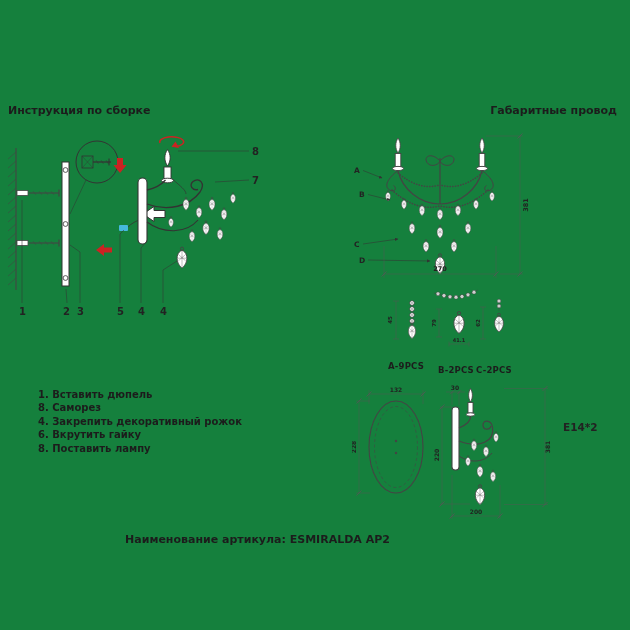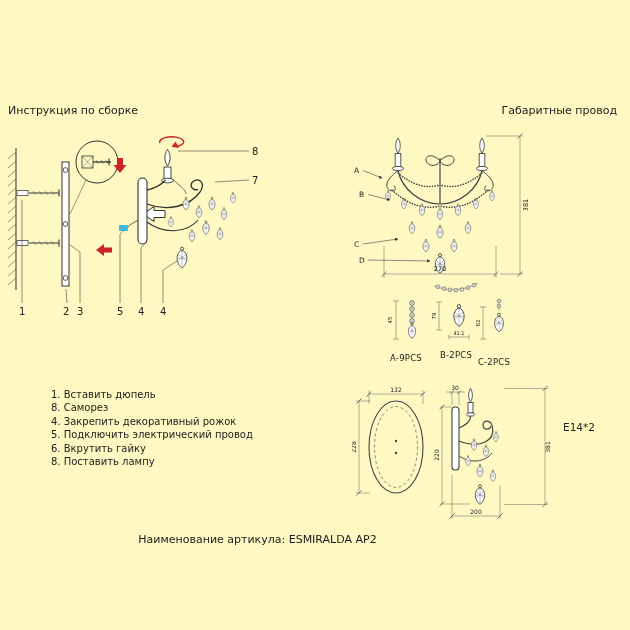--- a/index.html
+++ b/index.html
@@ -1,25 +1,25 @@
 <!DOCTYPE html>
 <html><head>
 <meta charset="utf-8">
 <style>
   html,body{margin:0;padding:0;}
   body{background:#ffffff;font-family:"DejaVu Sans","Liberation Sans",sans-serif;}
-  .page{position:relative;width:630px;height:630px;background:#fef9c3;overflow:hidden;}
+  .page{position:relative;width:630px;height:630px;background:#15803d;overflow:hidden;font-weight:bold;}
   .abs{position:absolute;}
   .title{position:absolute;top:104px;font-size:11px;color:#1c1c1c;white-space:nowrap;}
   .title-left{left:8px;}
   .title-right{right:13px;}
-  .steps{position:absolute;left:38px;top:388px;font-size:10px;color:#1c1c1c;line-height:13.4px;margin-left:13px;}
+  .steps{position:absolute;left:38px;top:388px;font-size:10px;color:#1c1c1c;line-height:13.4px;}
   .step{white-space:nowrap;}
   .part{position:absolute;text-align:center;}
-  .part-label{font-size:8.5px;color:#1c1c1c;margin-top:6px;letter-spacing:0.2px;}
+  .part-label{font-size:8.5px;color:#1c1c1c;margin-top:14px;letter-spacing:0.2px;}
   .footer{position:absolute;top:533px;left:0;width:515px;text-align:center;font-size:11px;color:#1c1c1c;}
   svg text{font-family:"DejaVu Sans","Liberation Sans",sans-serif;fill:#222;}
 </style>
 </head>
 <body>
 
 <div class="page">
 
   <svg width="0" height="0" style="position:absolute" aria-hidden="true">
     <defs>
@@ -204,21 +204,21 @@
       <line x1="28" y1="3" x2="28" y2="26" stroke="#444" stroke-width="0.4"></line>
       <use href="#xbead" transform="translate(28,6)"></use>
       <use href="#xbead" transform="translate(28,12)"></use>
       <use href="#xbead" transform="translate(28,18)"></use>
       <use href="#xbead" transform="translate(28,24)"></use>
       <use href="#xdrop" transform="translate(28,34) scale(0.75)"></use>
     </svg>
     <div class="part-label">A-9PCS</div>
   </div>
 
-  <div class="part" style="left:429px;top:276px;width:54px">
+  <div class="part" style="left:429px;top:283px;width:54px">
     <svg width="54" height="64" viewBox="0 0 54 64">
       <path d="M5,10 Q27,19 49,7" stroke="#444" stroke-width="0.5" fill="none"></path>
       <use href="#xbead" transform="translate(9,10.8) scale(0.8)"></use>
       <use href="#xbead" transform="translate(15,12.6) scale(0.8)"></use>
       <use href="#xbead" transform="translate(21,13.8) scale(0.8)"></use>
       <use href="#xbead" transform="translate(27,14.2) scale(0.8)"></use>
       <use href="#xbead" transform="translate(33,13.5) scale(0.8)"></use>
       <use href="#xbead" transform="translate(39,11.8) scale(0.8)"></use>
       <use href="#xbead" transform="translate(45,9.2) scale(0.8)"></use>
       <path d="M10,26 L10,54 M7,26 L13,26 M7,54 L13,54" stroke="#555" stroke-width="0.5" fill="none"></path>
@@ -240,21 +240,20 @@
       <use href="#xdrop" transform="translate(25,32) scale(0.9)"></use>
     </svg>
     <div class="part-label">C-2PCS</div>
   </div>
 
 
   <div class="steps">
     <div class="step">1. Вставить дюпель</div>
     <div class="step">8. Саморез</div>
     <div class="step">4. Закрепить декоративный рожок</div>
-    <div class="step">5. Подключить электрический провод</div>
     <div class="step">6. Вкрутить гайку</div>
     <div class="step">8. Поставить лампу</div>
   </div>
 
   <svg class="abs" style="left:352px;top:383px" width="255" height="150" viewBox="0 0 255 150">
     <g stroke="#444" fill="none">
       <ellipse cx="44" cy="64" rx="27" ry="46" stroke-width="1.1"></ellipse>
       <ellipse cx="44" cy="64" rx="21.5" ry="40.5" stroke-width="0.6" stroke-dasharray="3,2.5"></ellipse>
       <circle cx="44" cy="58" r="1.2" fill="#444" stroke="none"></circle>
       <circle cx="44" cy="70" r="1.2" fill="#444" stroke="none"></circle>

